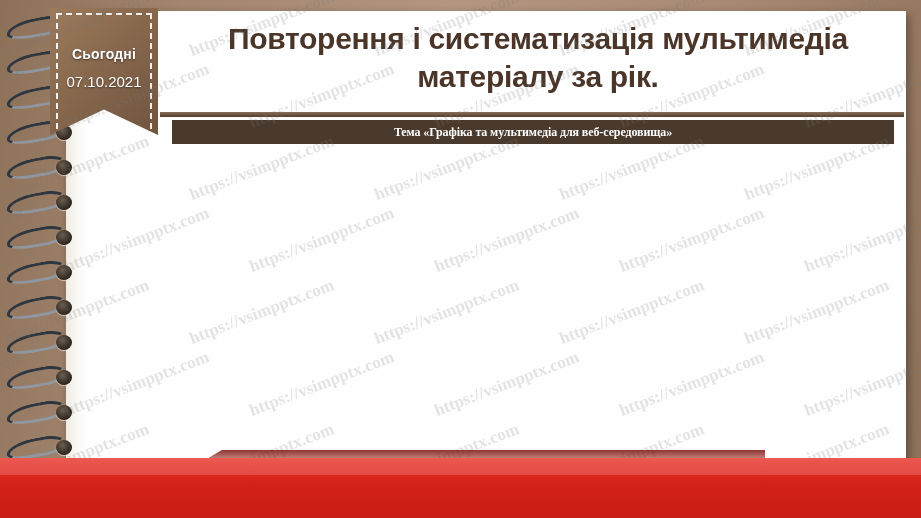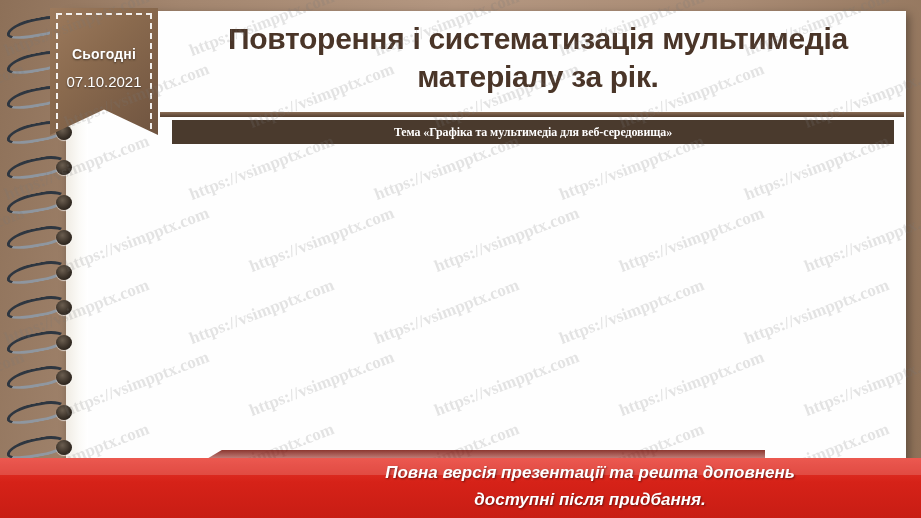--- a/index.html
+++ b/index.html
@@ -436,19 +436,15 @@
       <div class="wm" style="left: 60px; top: 518px;">https://vsimpptx.com</div>
       <div class="wm" style="left: 245px; top: 518px;">https://vsimpptx.com</div>
       <div class="wm" style="left: 430px; top: 518px;">https://vsimpptx.com</div>
       <div class="wm" style="left: 615px; top: 518px;">https://vsimpptx.com</div>
       <div class="wm" style="left: 800px; top: 518px;">https://vsimpptx.com</div>
     </div>
 
   <div class="footer-shadowbar"></div>
   <div class="footer-band"></div>
   <div class="footer-gloss"></div>
-  <div class="footer-text">
-    <div>Повна версія презентації та решта доповнень</div>
-    <div>доступні після придбання.</div>
-  </div>
 
 
 </div>
 
 </body></html>

